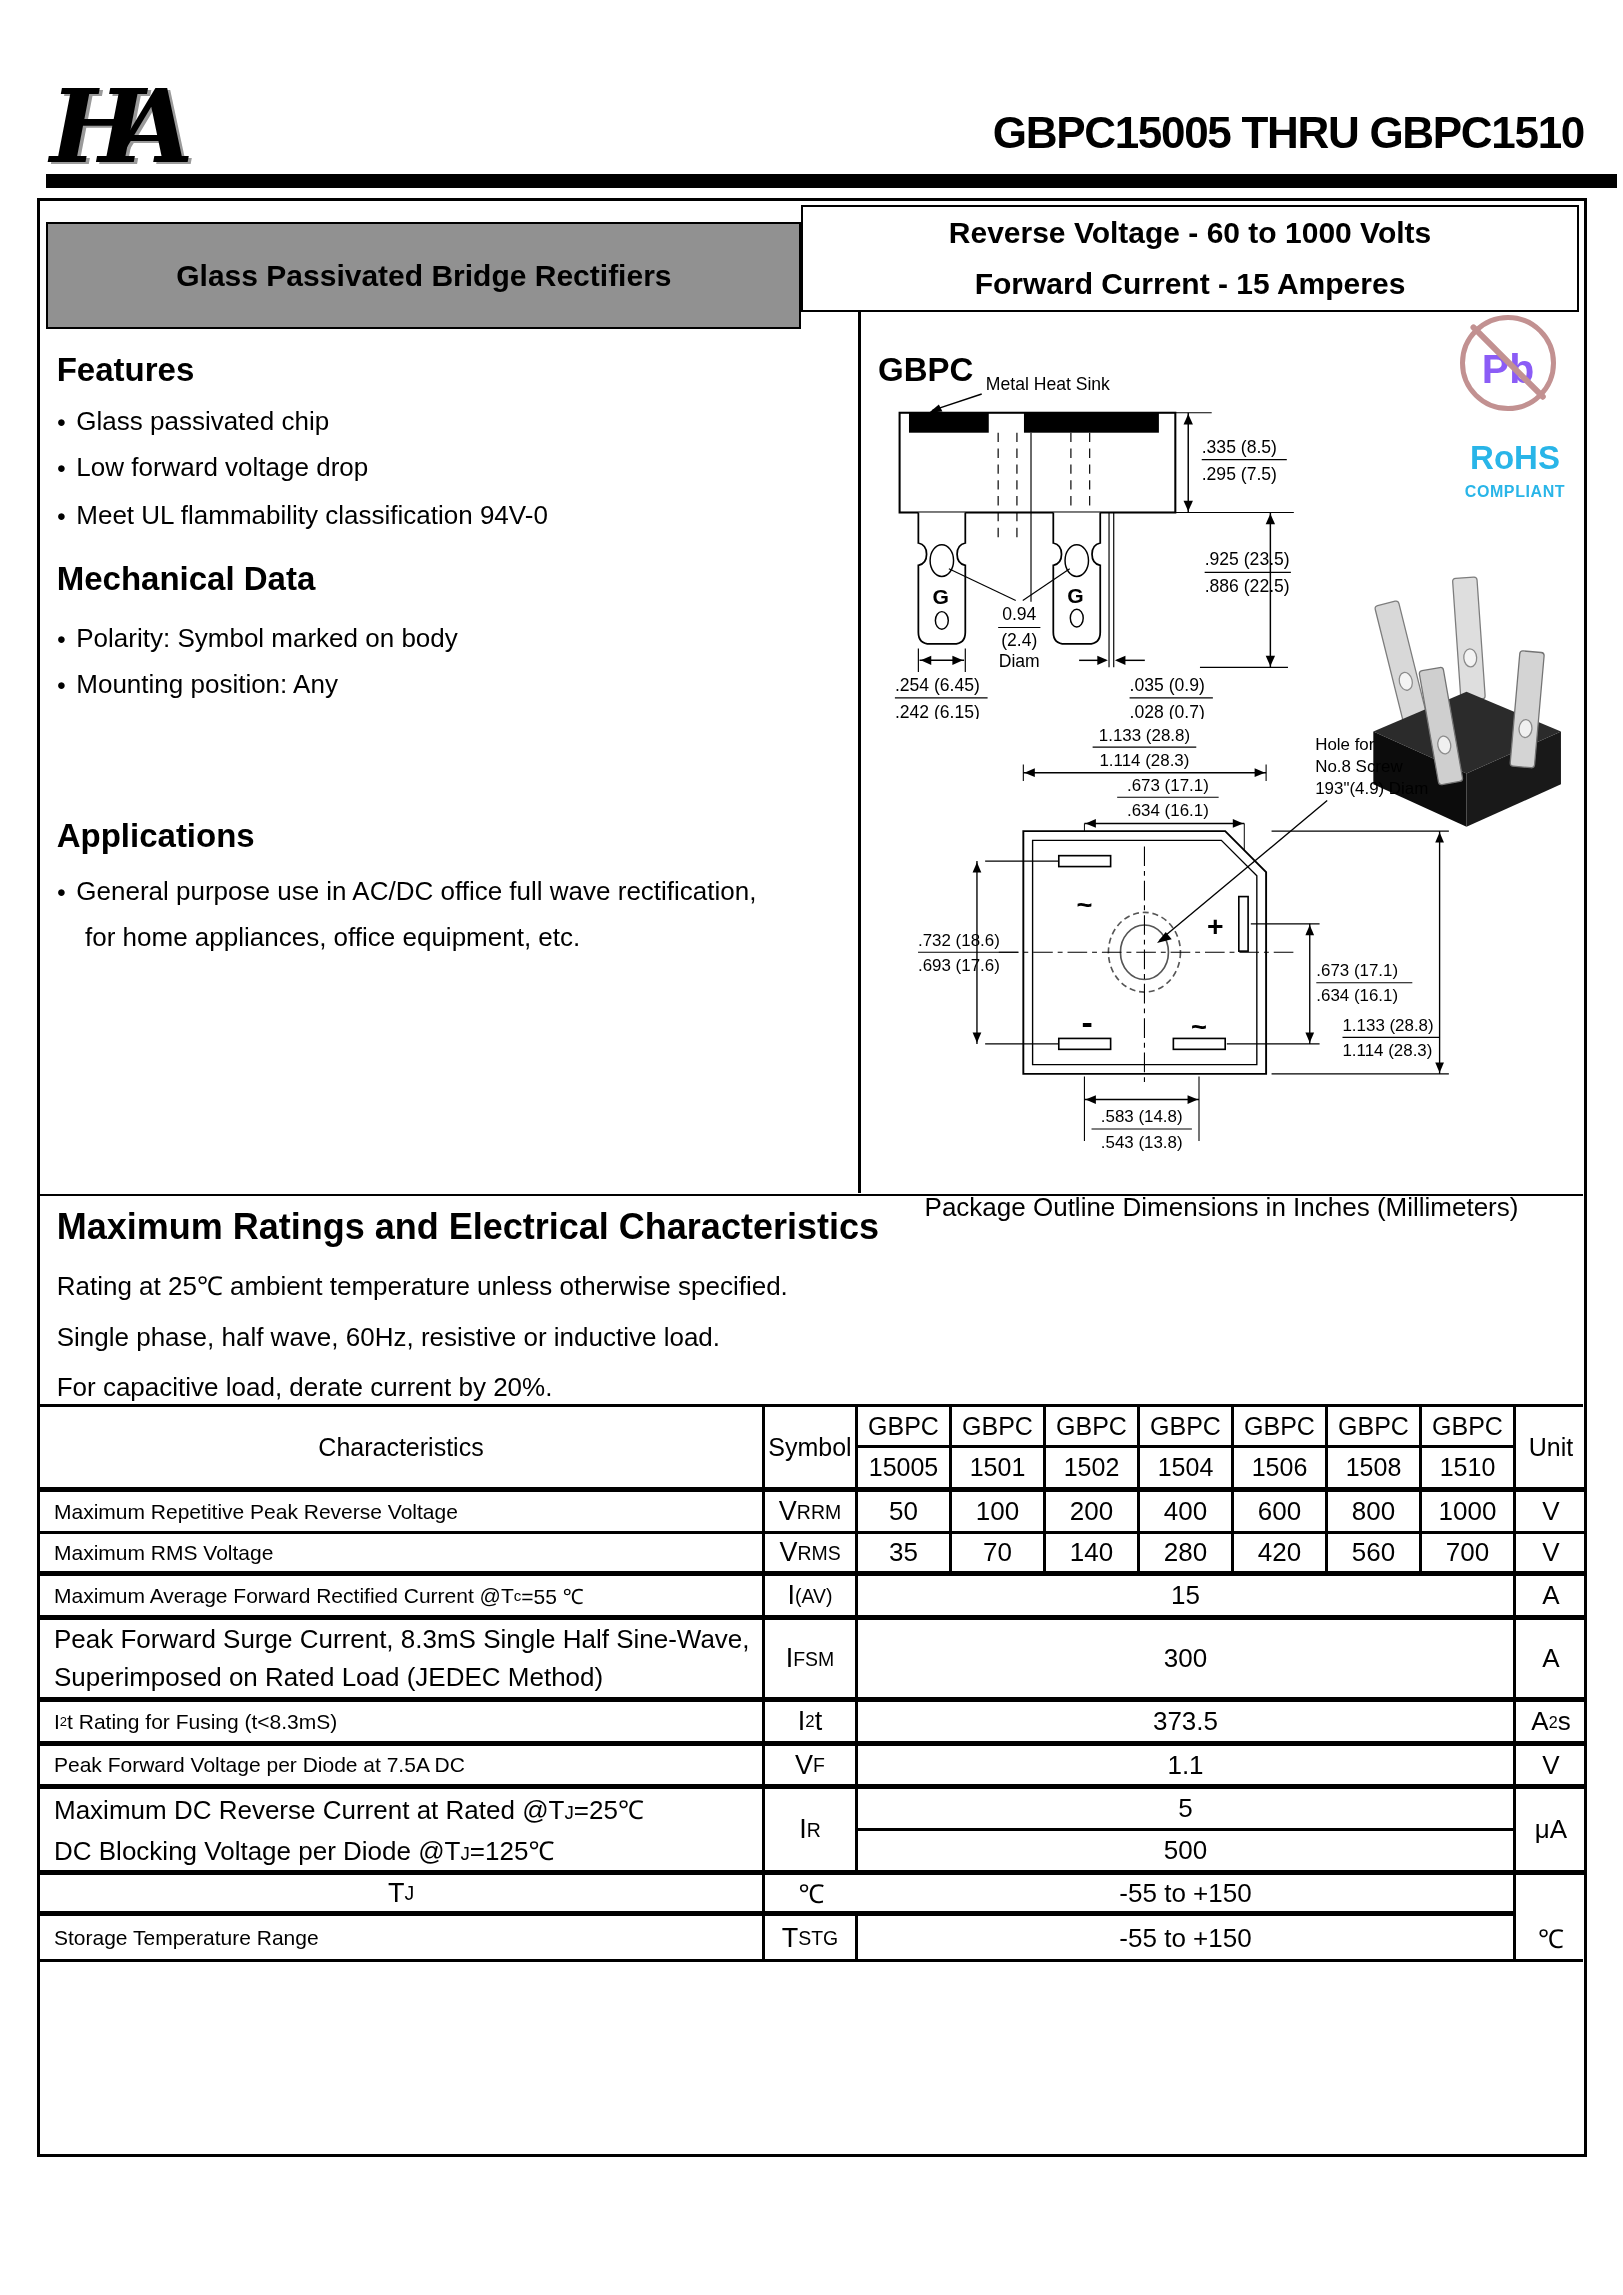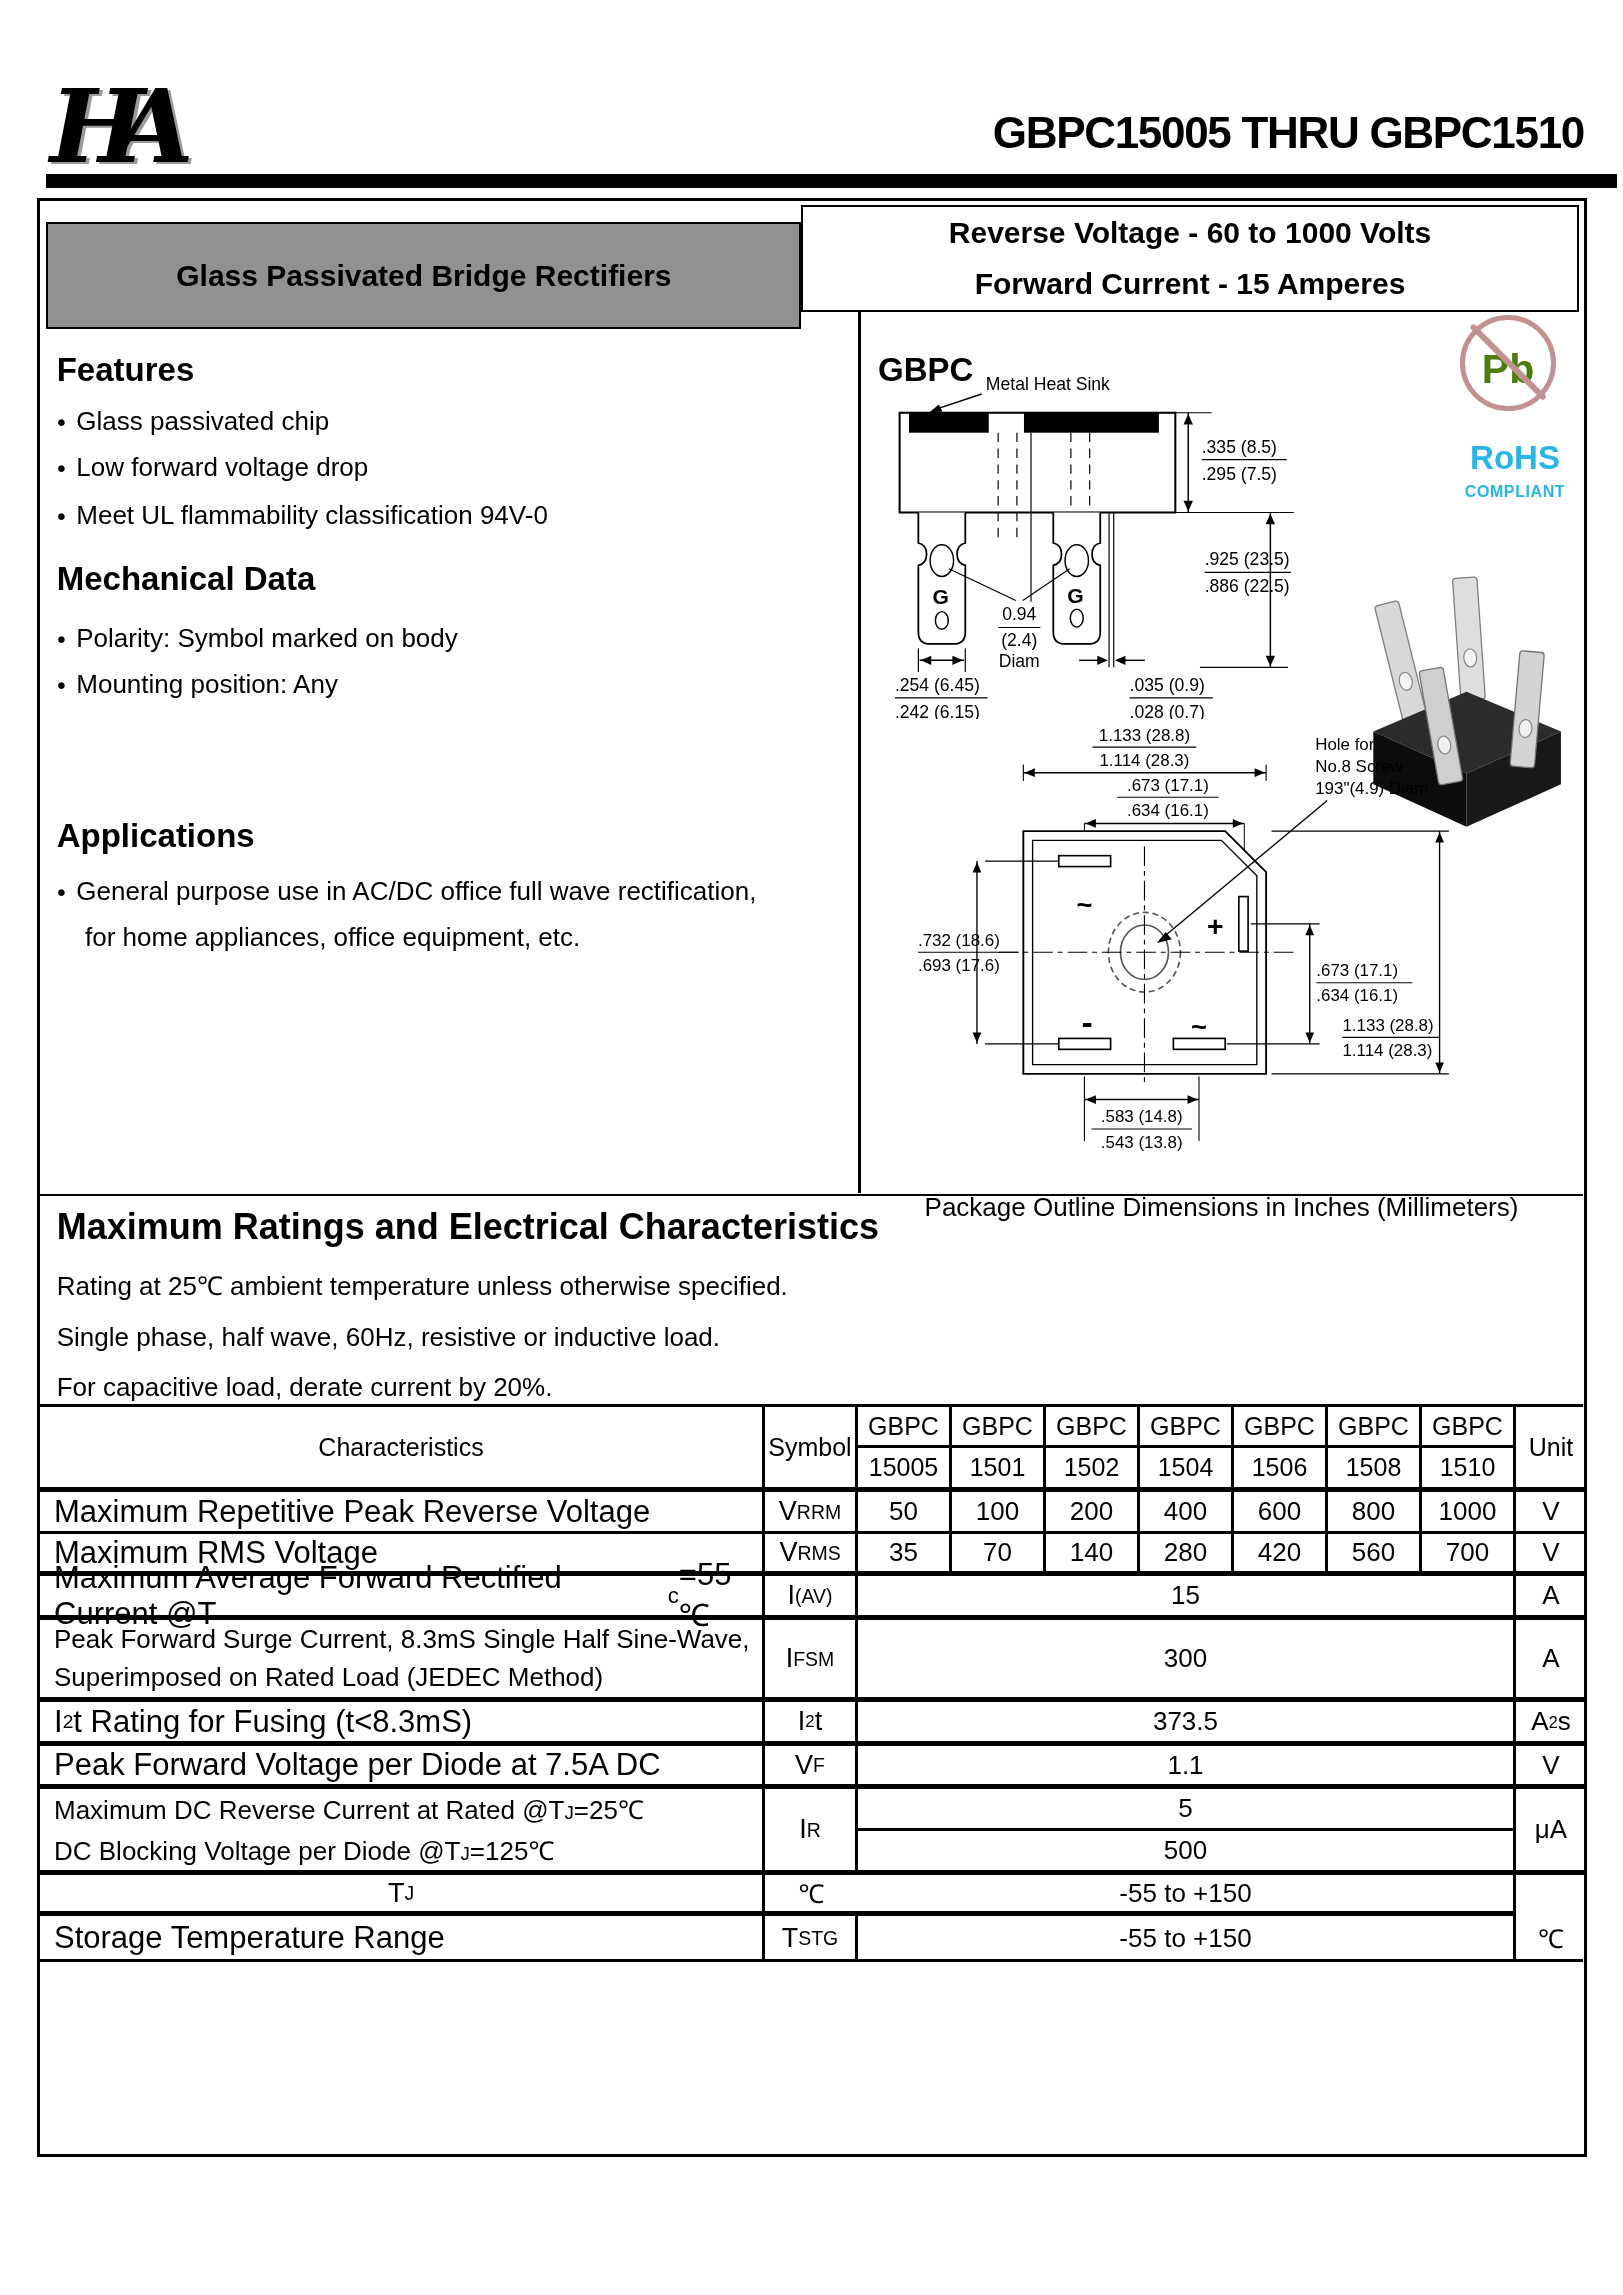--- a/index.html
+++ b/index.html
@@ -17,21 +17,21 @@
   .left-col{position:absolute;top:110px;left:0;width:818px;height:998px;}
   .sec-h{position:absolute;left:16.7px;font-size:33px;font-weight:bold;}
   .bullet{position:absolute;left:16.7px;display:flex;align-items:center;gap:10.3px;font-size:26px;white-space:nowrap;}
   .bullet .dot{font-size:15.4px;line-height:1;}
   .cont-line{position:absolute;left:45px;font-size:26px;white-space:nowrap;}
   
   .right-col{position:absolute;top:110px;left:820px;width:723px;height:882px;}
   .gbpc-label{position:absolute;top:40px;left:18px;font-size:33px;font-weight:bold;}
   .pb-mark{position:absolute;top:3.9px;left:600px;width:96px;height:96px;}
   .pb-circle{position:absolute;inset:0;border:5.8px solid #c29191;border-radius:50%;box-sizing:border-box;display:flex;align-items:center;justify-content:center;}
-  .pb-text{font-size:41px;font-weight:bold;color:#4d7c0f;margin-top:13px;}
+  .pb-text{font-size:41px;font-weight:bold;color:#8b5cf6;margin-top:13px;}
   .pb-slash{position:absolute;top:44px;left:-3.9px;width:104px;height:6.4px;background:#c29191;transform:rotate(45deg);border-radius:3.2px;}
   .rohs{position:absolute;top:128px;left:578px;width:154px;text-align:center;color:#29b5e8;font-weight:bold;font-size:33px;}
   .rohs-sub{position:absolute;top:172px;left:578px;width:154px;text-align:center;color:#29b5e8;font-weight:bold;font-size:16px;letter-spacing:0.6px;}
   .svg-side{position:absolute;top:56px;left:22.5px;}
   .svg-bottom{position:absolute;top:411px;left:51px;}
   .photo{position:absolute;top:215px;left:494px;}
   .pkg-caption{position:absolute;top:845px;left:0;width:723px;text-align:center;font-size:26px;margin-top:36px;}
   svg text{font-family:"Liberation Sans",sans-serif;fill:#000;}
   
   .ratings{position:absolute;top:993px;left:0;width:1543px;border-top:2.6px solid #000;}
@@ -39,21 +39,21 @@
   .ratings-note{margin:19px 0 0 16.7px;font-size:26px;}
   
   .dtable{position:absolute;top:1203px;left:0;width:1543px;height:558px;box-sizing:border-box;border-top:3.2px solid #000;border-bottom:3.2px solid #000;display:grid;grid-template-columns:725px 93px repeat(7,94px) 70px;grid-template-rows:41px 44px 42px 42px 44px 82px 44px 43px 86px 41px 44px;}
   .cell{display:flex;align-items:center;justify-content:center;border-right:3.2px solid #000;border-bottom:3.2px solid #000;box-sizing:border-box;font-size:26px;}
   .cell.last{border-right:none;}
   .cell.bot{border-bottom:none;}
   .hdr{font-size:25px;}
   .hb{border-bottom-width:5.8px;}
   .mb{border-bottom-width:3.9px;}
   .rbt{border-bottom-width:5.1px;}
-  .cc{justify-content:flex-start;padding-left:14px;font-size:31px;text-align:left;}
+  .cc{justify-content:flex-start;padding-left:14px;font-size:21px;text-align:left;}
   .cc2{flex-direction:column;align-items:flex-start;justify-content:space-around;padding-left:14px;}
   .sym{font-size:27px;}
   sub{font-size:72%;vertical-align:baseline;line-height:0;}
   sup{font-size:62%;vertical-align:super;line-height:0;}
   .ir-split{flex-direction:column;justify-content:stretch;align-items:stretch;padding:0;}
   .ir-split .half{flex:1;display:flex;align-items:center;justify-content:center;}
   .ir-split .mid{height:3.2px;background:#000;}
 </style>
 </head>
 <body>

